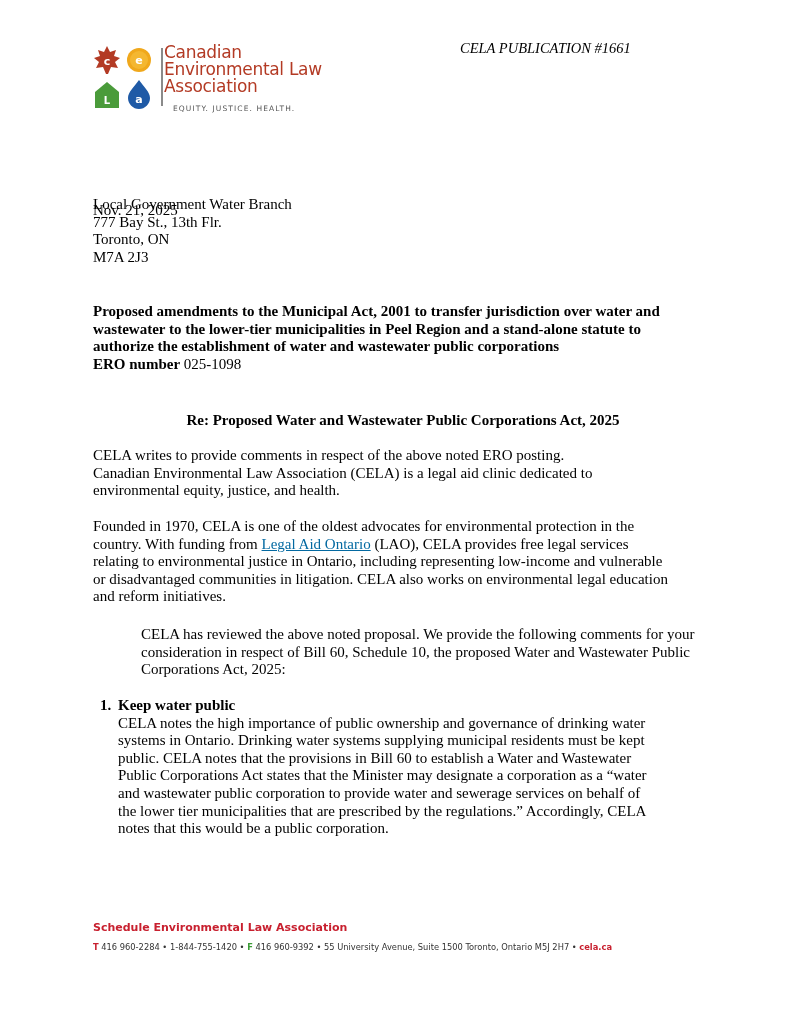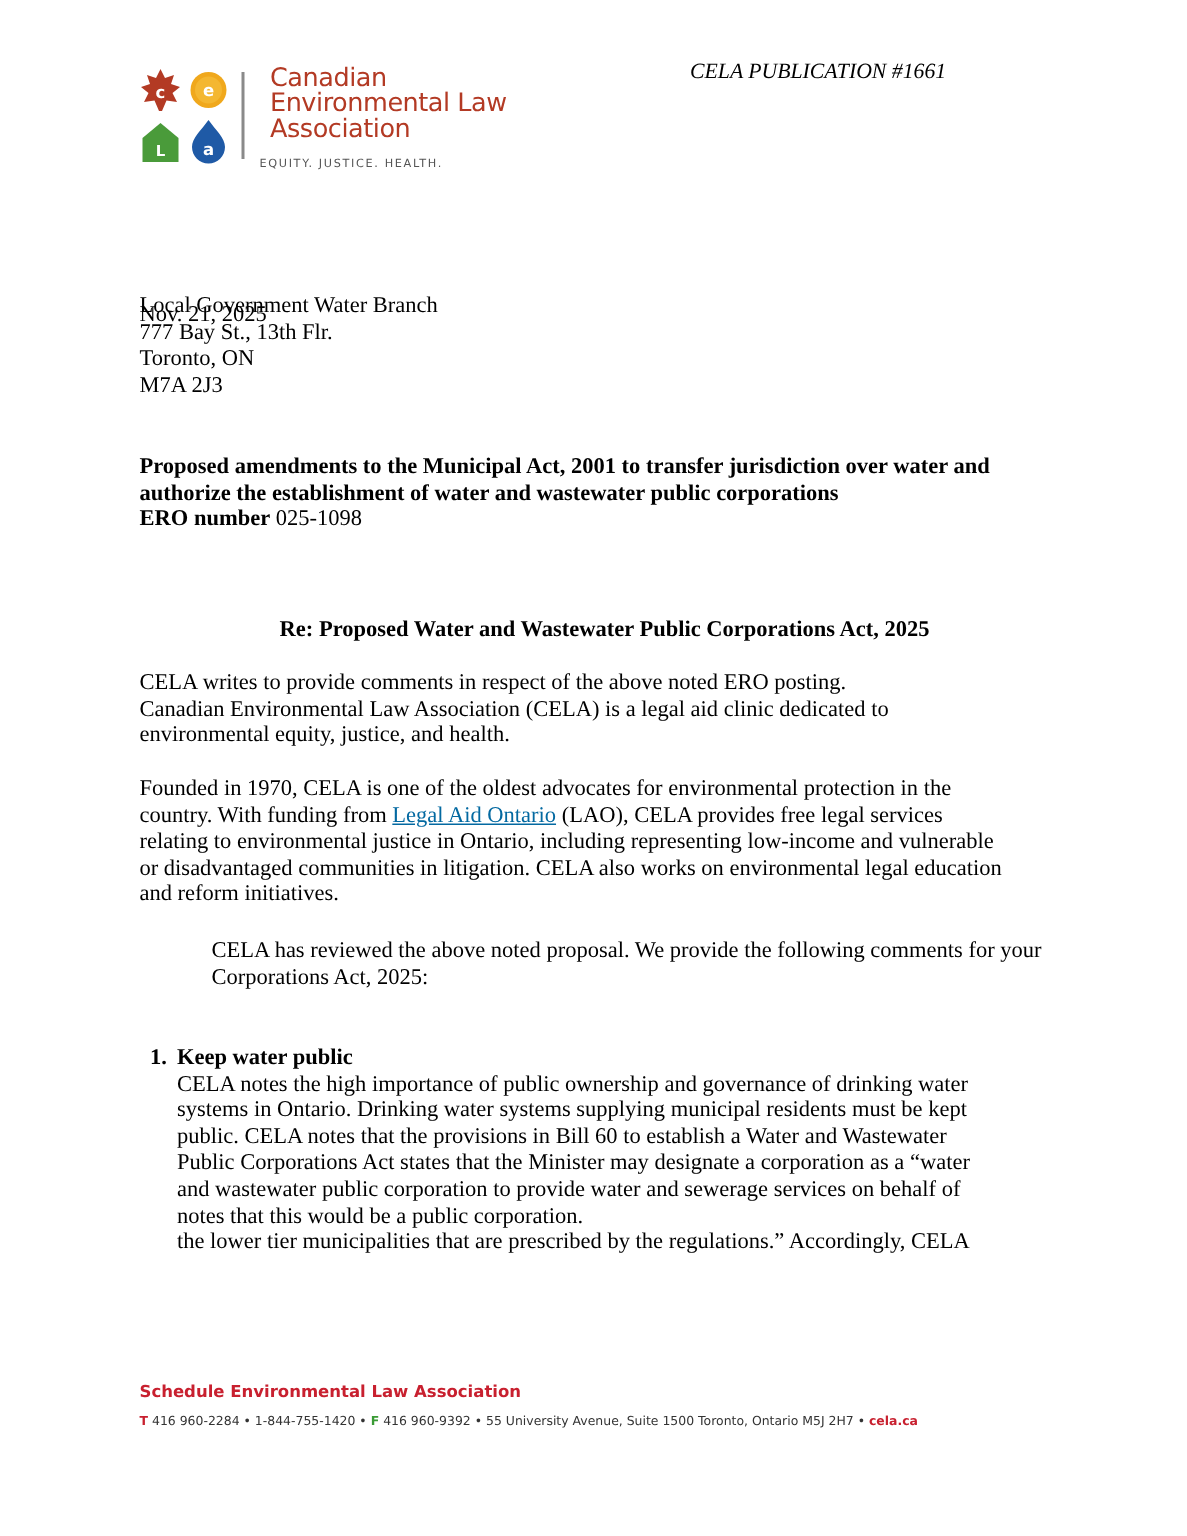--- a/index.html
+++ b/index.html
@@ -2,21 +2,21 @@
 <html><head>
 <meta charset="utf-8">
 <style>
   html, body { margin:0; padding:0; background:#ffffff; }
   body { width:791px; height:1024px; position:relative; overflow:hidden; font-family:"Liberation Serif", serif; color:#000; }
   .abs { position:absolute; }
   .pub { left:460px; top:40px; font-style:italic; font-size:14.5px; font-family:"Liberation Serif", serif; }
   .logo { left:92px; top:44px; width:260px; height:72px; }
   .logo-icons { position:absolute; left:0; top:0; width:62px; height:68px; }
   .logo-divider { position:absolute; left:69px; top:4px; width:2px; height:58px; background:#8a8a8a; }
-  .logo-text { position:absolute; left:88px; top:0; color:#b33a24; font-family:"DejaVu Sans", sans-serif; font-size:17px; line-height:17px; letter-spacing:-0.3px; }
+  .logo-text { position:absolute; left:72px; top:0; color:#b33a24; font-family:"DejaVu Sans", sans-serif; font-size:17px; line-height:17px; letter-spacing:-0.3px; }
   .logo-tag { position:absolute; left:81px; top:60px; color:#555; font-family:"DejaVu Sans", sans-serif; font-size:7.5px; letter-spacing:1.1px; }
   .body-text { font-size:15px; line-height:17.6px; }
   .block { left:93px; width:620px; }
   b { font-weight:bold; }
   .center { text-align:center; }
   a.link { color:#0369a1; text-decoration:underline; }
   .item { left:118px; width:590px; }
   .item-num { position:absolute; left:-18px; top:0; font-weight:bold; }
   .footer-org { left:93px; top:921px; color:#c8202f; font-family:"DejaVu Sans", sans-serif; font-size:11px; font-weight:bold; }
   .footer-contact { left:93px; top:942px; font-family:"DejaVu Sans", sans-serif; font-size:8.3px; color:#333; white-space:nowrap; }
@@ -61,20 +61,21 @@
 
 <div class="abs block body-text" style="top:196px;">
   <div>Local Government Water Branch</div>
   <div>777 Bay St., 13th Flr.</div>
   <div>Toronto, ON</div>
   <div>M7A 2J3</div>
 </div>
 
 <div class="abs block body-text" style="top:303px;">
   <div><b>Proposed amendments to the Municipal Act, 2001 to transfer jurisdiction over water and</b></div>
+  <div><b>wastewater to the lower-tier municipalities in Peel Region and a stand-alone statute to</b></div>
   <div><b>authorize the establishment of water and wastewater public corporations</b></div>
   <div><b>ERO number</b><span> 025-1098</span></div>
 </div>
 
 <div class="abs block body-text center" style="top:412px;">
   <b>Re:  Proposed Water and Wastewater Public Corporations Act, 2025</b>
 </div>
 
 <div class="abs block body-text" style="top:447px;">
   <div>CELA writes to provide comments in respect of the above noted ERO posting.</div>
@@ -85,29 +86,30 @@
 <div class="abs block body-text" style="top:518px;">
   <div>Founded in 1970, CELA is one of the oldest advocates for environmental protection in the</div>
   <div><span>country. With funding from </span><a class="link" href="#">Legal Aid Ontario</a><span> (LAO), CELA provides free legal services</span></div>
   <div>relating to environmental justice in Ontario, including representing low-income and vulnerable</div>
   <div>or disadvantaged communities in litigation. CELA also works on environmental legal education</div>
   <div>and reform initiatives.</div>
 </div>
 
 <div class="abs block body-text" style="top:626px;margin-left:48px;">
   <div>CELA has reviewed the above noted proposal.  We provide the following comments for your</div>
+  <div>consideration in respect of Bill 60, Schedule 10, the proposed Water and Wastewater Public</div>
   <div>Corporations Act, 2025:</div>
 </div>
 
 <div class="abs item body-text" style="top:697px;">
   <span class="item-num">1.</span>
   <div><b>Keep water public</b></div>
   <div>CELA notes the high importance of public ownership and governance of drinking water</div>
   <div>systems in Ontario.  Drinking water systems supplying municipal residents must be kept</div>
   <div>public.  CELA notes that the provisions in Bill 60 to establish a Water and Wastewater</div>
   <div>Public Corporations Act states that the Minister may designate a corporation as a “water</div>
   <div>and wastewater public corporation to provide water and sewerage services on behalf of</div>
+  <div>the lower tier municipalities that are prescribed by the regulations.”  Accordingly, CELA</div>
   <div>notes that this would be a public corporation.</div>
-  <div>the lower tier municipalities that are prescribed by the regulations.”  Accordingly, CELA</div>
 </div>
 
 <div class="abs footer-org">Schedule Environmental Law Association</div>
 <div class="abs footer-contact"><span class="red">T</span><span> 416 960-2284 •  1-844-755-1420   • </span><span class="green">F</span><span> 416 960-9392   • 55 University Avenue, Suite 1500 Toronto, Ontario  M5J 2H7   • </span><span class="red">cela.ca</span></div>
 
 </body></html>

